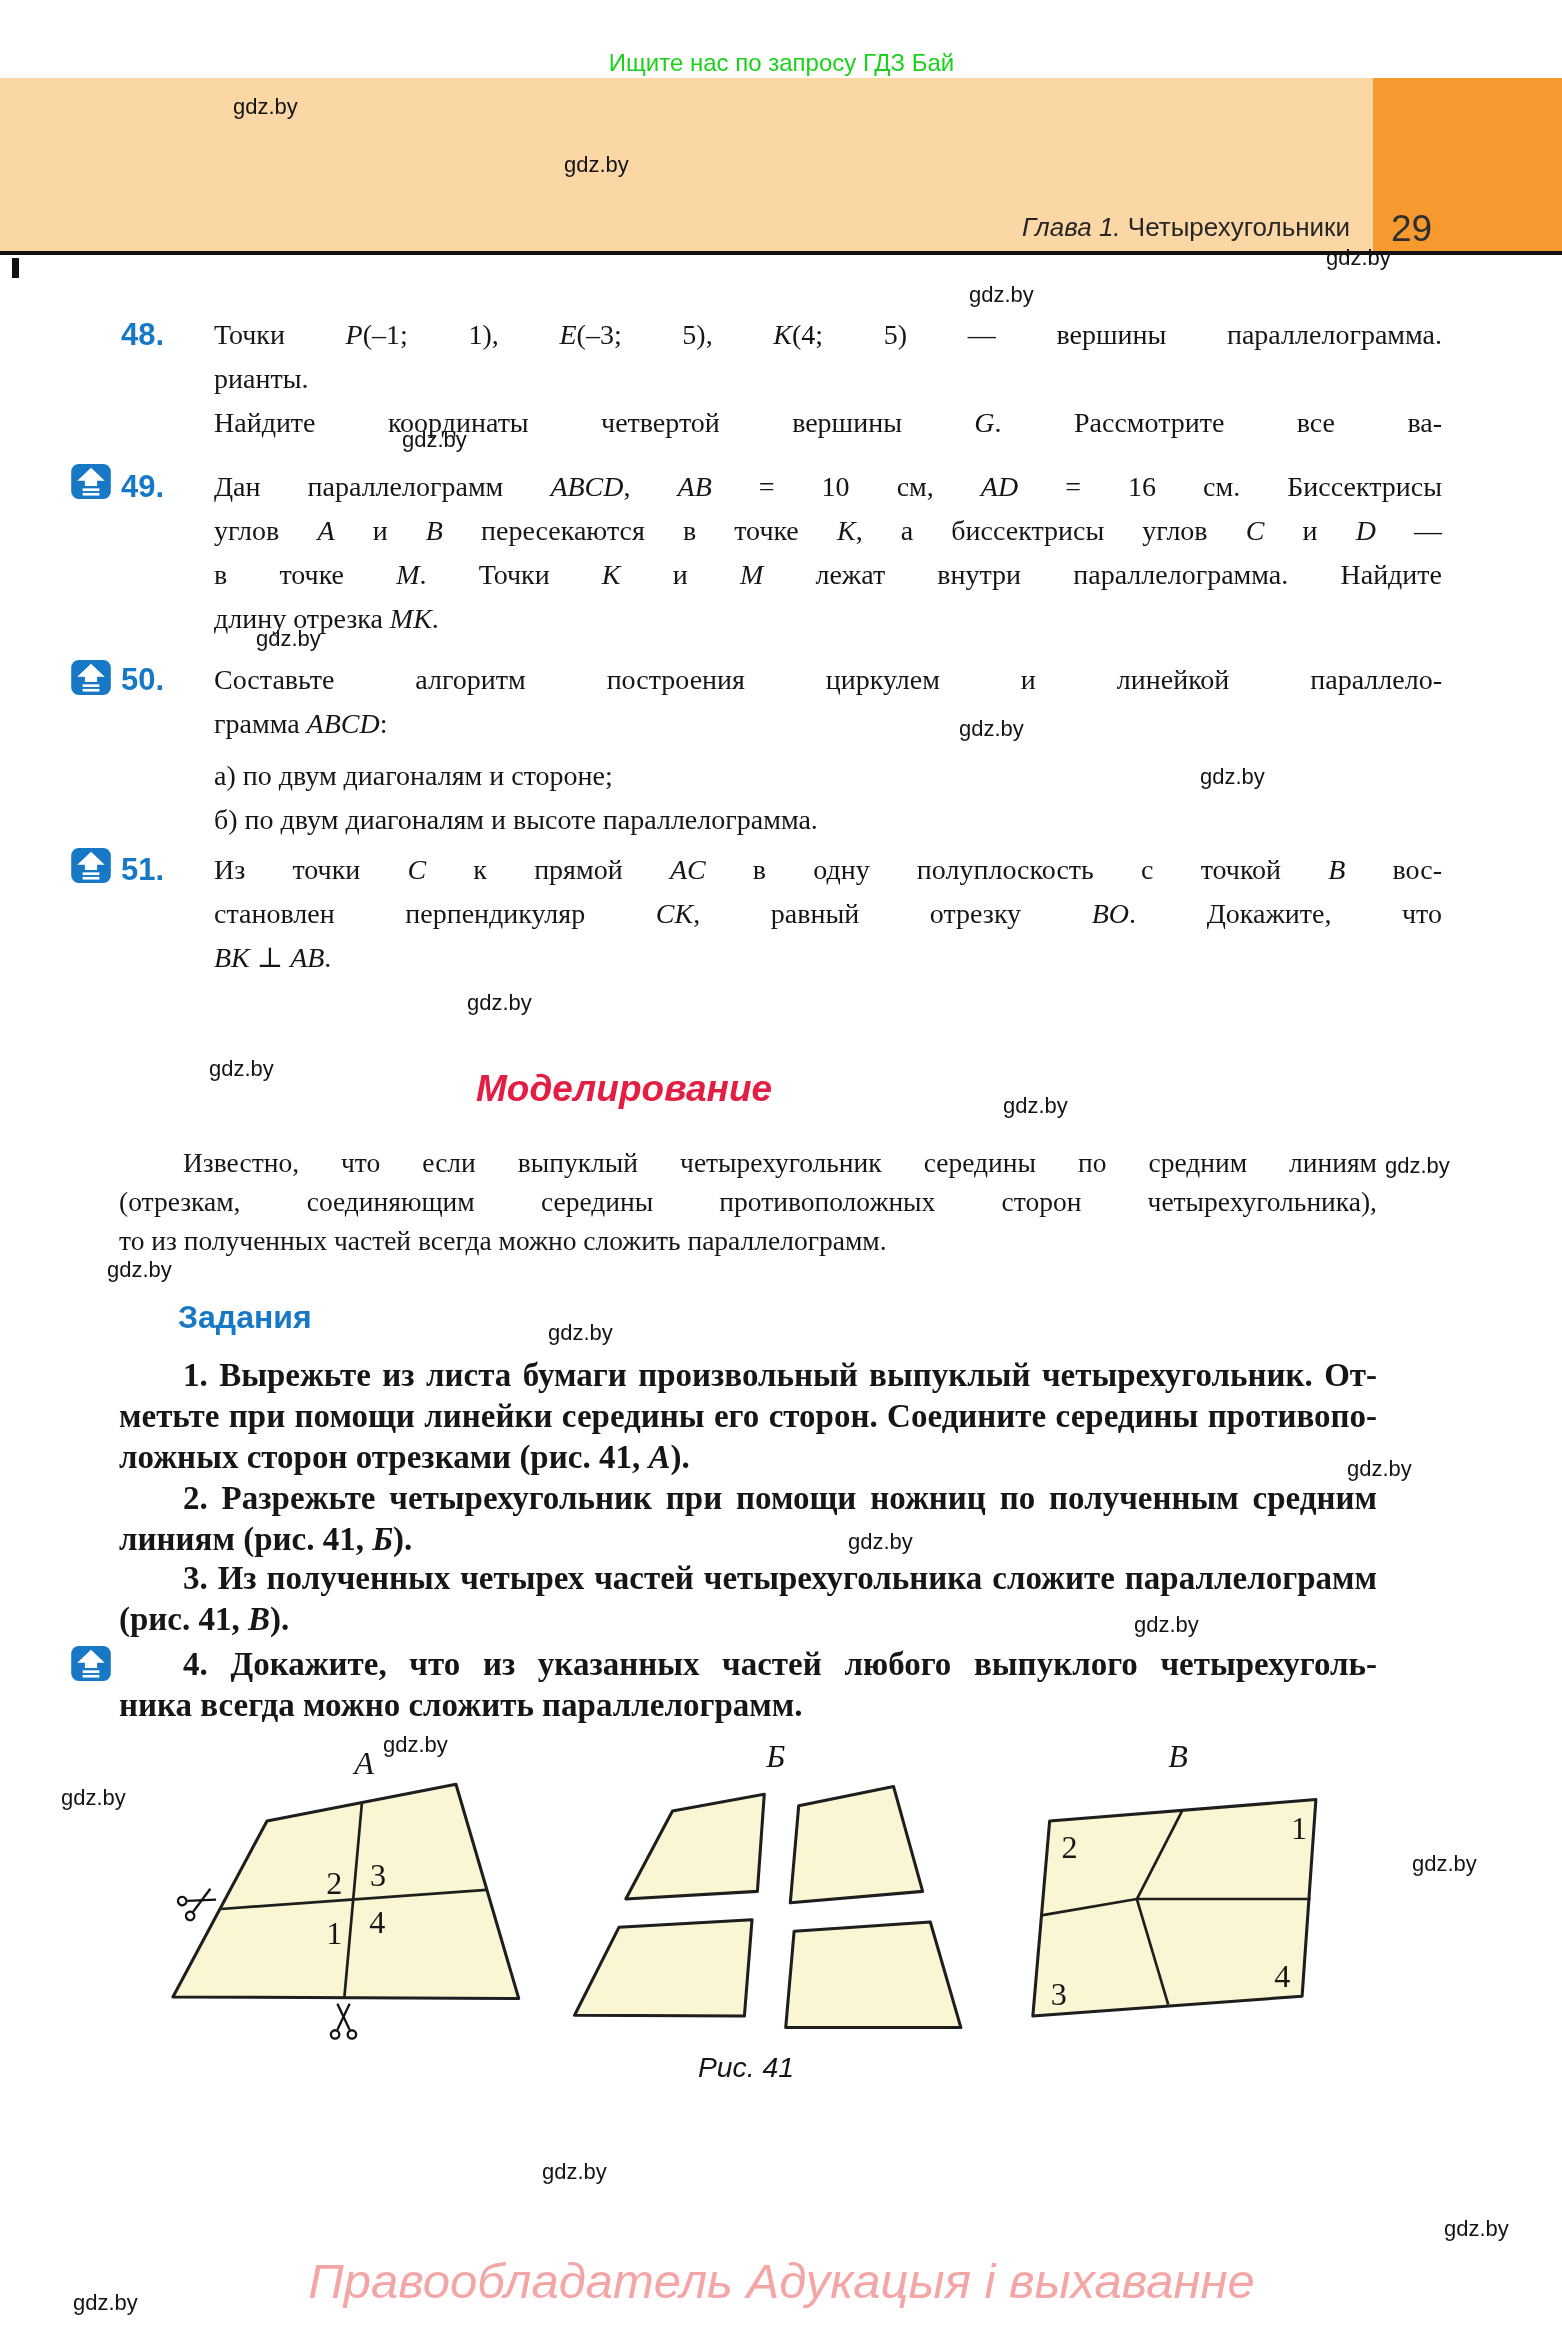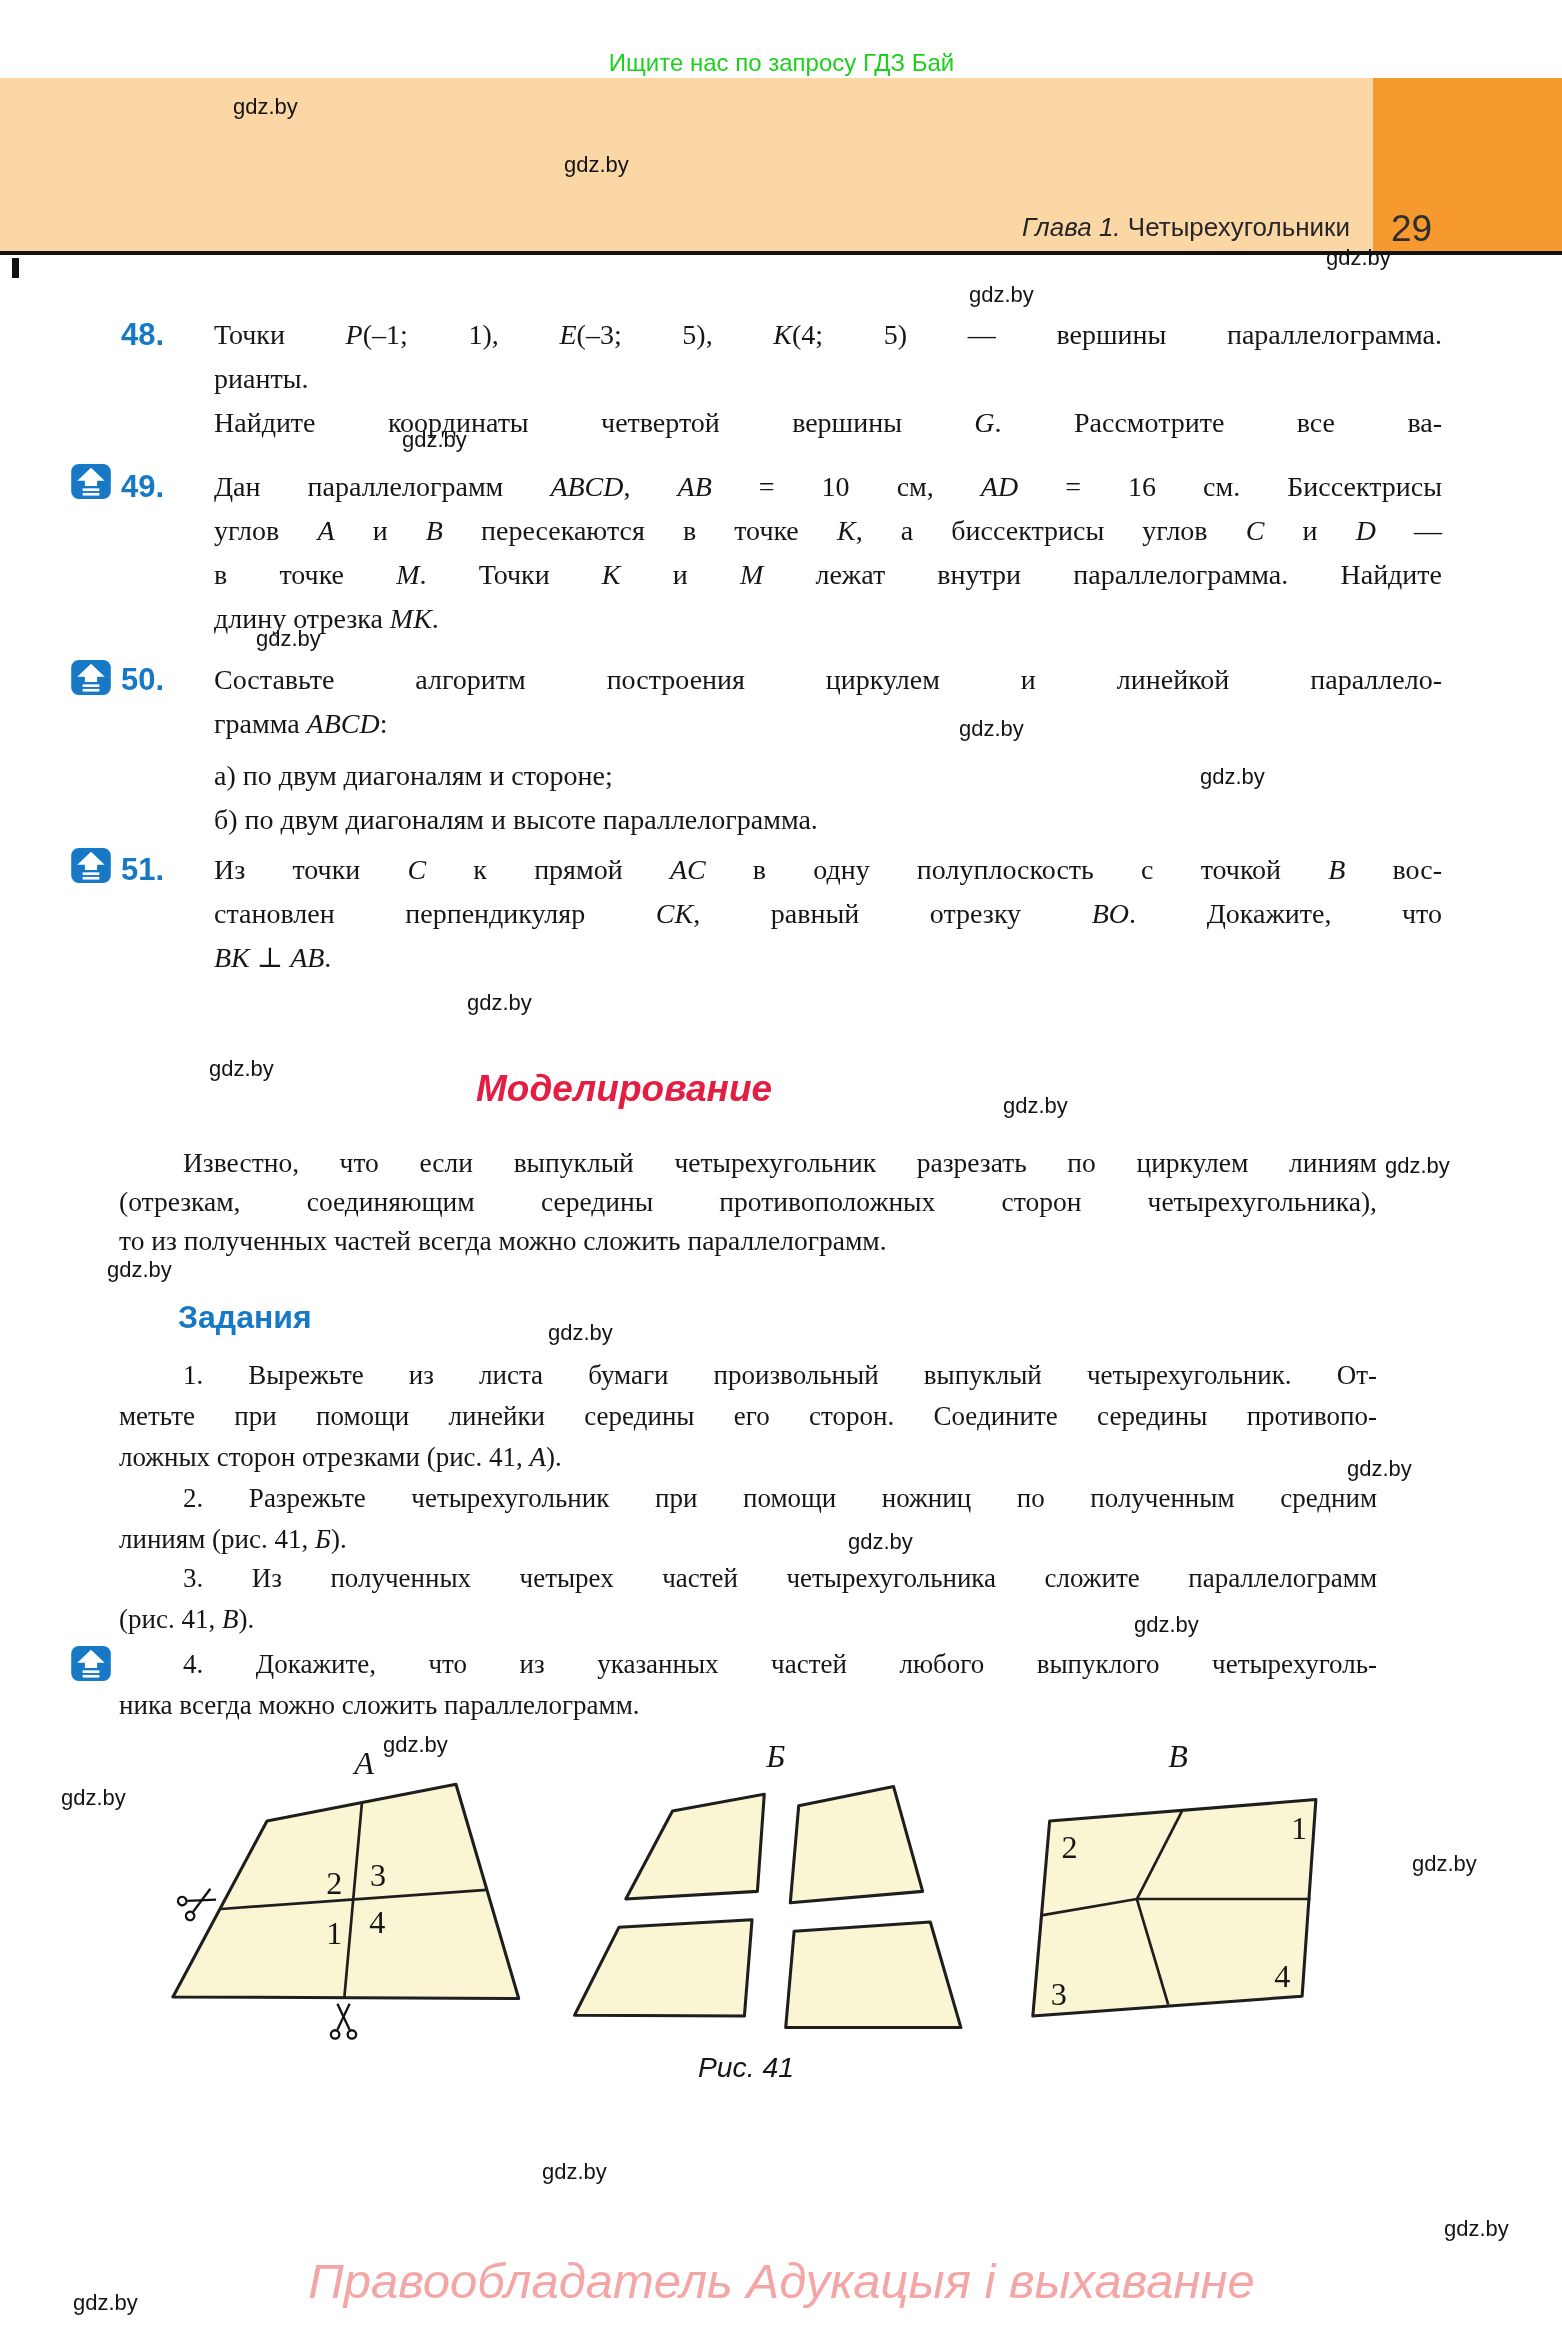--- a/index.html
+++ b/index.html
@@ -39,21 +39,21 @@
   .left{text-align:left;}
   .sub{margin-top:7.7px;}
   .picon{position:absolute;}
 
   
   .mod-title{position:absolute;left:476px;top:1024px;
              font-family:"Liberation Sans","DejaVu Sans",sans-serif;
              font-weight:bold;font-style:italic;font-size:37px;color:#e31e43;}
   .para{position:absolute;left:119px;width:1258px;}
   .para .pl{font-size:27.5px;line-height:39px;}
-  .tasks .pl{font-size:27px;line-height:41px;}
+  .tasks .pl{font-size:33px;line-height:41px;font-weight:bold;}
   .ind{padding-left:64px;}
   .tasks-title{position:absolute;left:178px;top:1255px;
              font-family:"Liberation Sans","DejaVu Sans",sans-serif;
              font-weight:bold;font-size:32px;color:#1778c5;}
 
   
   .fig{position:absolute;left:0;top:1675px;}
   .fig polygon{fill:#faf6d3;stroke:#1e1e1e;stroke-width:4;stroke-linejoin:round;}
   .fig line{stroke:#1e1e1e;stroke-width:3.5;}
   .fig text{fill:#161616;}
@@ -163,21 +163,21 @@
     <div class="pnum">51.</div>
     <div class="ptext">
       <div class="pl j">Из точки <i>C</i> к прямой <i>AC</i> в одну полуплоскость с точкой <i>B</i> вос-</div>
       <div class="pl j">становлен перпендикуляр <i>CK</i>, равный отрезку <i>BO</i>. Докажите, что</div>
       <div class="pl left"><i>BK</i> ⊥ <i>AB</i>.</div>
     </div>
   </div>
 
   <div class="mod-title">Моделирование</div>
   <div class="para" style="top:1099px">
-    <div class="pl j ind">Известно, что если выпуклый четырехугольник разрезать по циркулем линиям</div>
+    <div class="pl j ind">Известно, что если выпуклый четырехугольник середины по средним линиям</div>
     <div class="pl j">(отрезкам, соединяющим середины противоположных сторон четырехугольника),</div>
     <div class="pl left">то из полученных частей всегда можно сложить параллелограмм.</div>
   </div>
 
   <div class="tasks-title">Задания</div>
 
   <div class="para tasks" style="top:1311px">
     <div class="pl j ind">1. Вырежьте из листа бумаги произвольный выпуклый четырехугольник. От-</div>
     <div class="pl j">метьте при помощи линейки середины его сторон. Соедините середины противопо-</div>
     <div class="pl left">ложных сторон отрезками (рис. 41, <i>А</i>).</div>

